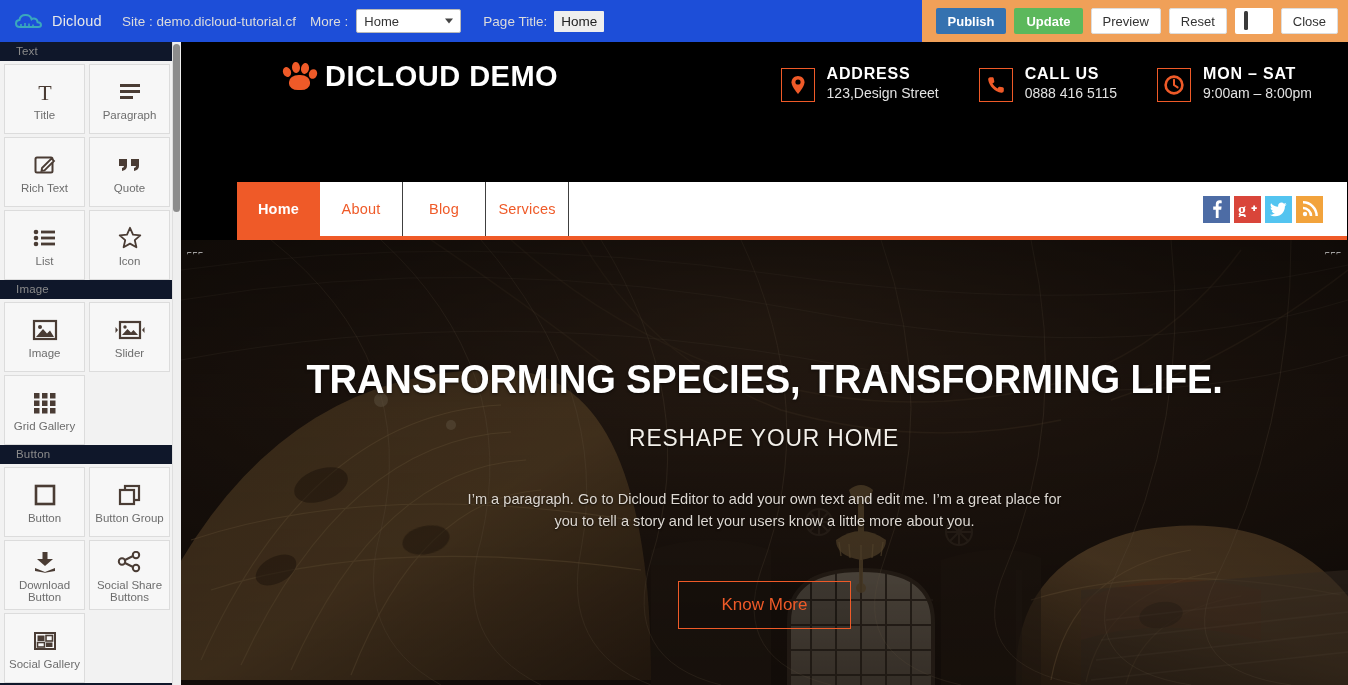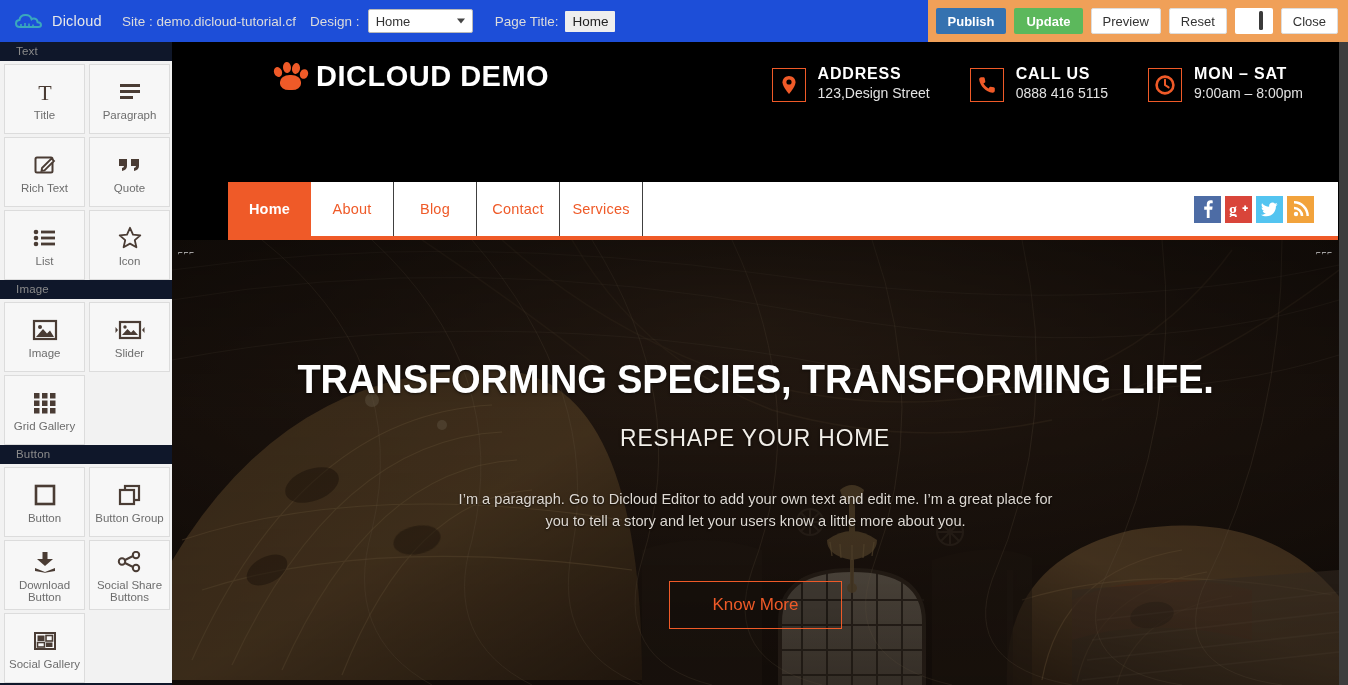--- a/index.html
+++ b/index.html
@@ -35,21 +35,21 @@
     border-top:5px solid #444;
   }
   .pagetitle-label { color:#dcdcdc; font-size:13.5px; margin-left:22px; white-space:nowrap; }
   .pagetitle-value {
     margin-left:7px; background:#eeeeee; color:#222; font-size:13.5px;
     padding:3px 7px 3px 7px; border-radius:1px; white-space:nowrap;
   }
 
   .topbar-right {
     margin-left:auto; height:42px; background:#f0a058;
-    display:flex; align-items:center; padding:0 10px 0 8px; gap:8px;text-align:right;
+    display:flex; align-items:center; padding:0 10px 0 14px; gap:8px;
   }
   .tb-btn {
     height:26px; min-width:56px; padding:0 11px; border-radius:2px;
     font-size:13px; display:flex; align-items:center; justify-content:center;
     cursor:pointer; white-space:nowrap; border:1px solid transparent;
   }
   .tb-publish { background:#3572b0; color:#fff; font-weight:bold; }
   .tb-update  { background:#5cb85c; color:#fff; font-weight:bold; }
   .tb-plain   { background:#fff; color:#333; border-color:#ddd; }
   .tb-icon    { background:#fff; width:38px; min-width:38px; padding:0; }
@@ -94,21 +94,21 @@
     position:absolute; top:42px; left:172px; width:9px; height:643px; background:#efefef;
     border-left:1px solid #dedede;
   }
   .sb-scroll-thumb {
     position:absolute; top:44px; left:173px; width:7px; height:168px;
     background:#8c8c8c; border-radius:4px;
   }
 
   
   .canvas {
-    position:absolute; top:42px; left:172px; width:1167px; height:643px;
+    position:absolute; top:42px; left:181px; width:1167px; height:643px;
     background:#000; overflow:hidden;
   }
 
   
   .site-header { position:relative; height:110px; background:#000; z-index:5; }
   .logo-wrap { position:absolute; left:101px; top:18px; display:flex; align-items:center; }
   .paw { width:34px; height:30px; position:relative; }
   .paw i {
     position:absolute; background:#ef5a28; border-radius:50%;
   }
@@ -209,21 +209,21 @@
       <span class="cloud-logo">
         <svg width="30" height="18" viewBox="0 0 30 18">
           <path d="M6 15 Q2 15 2 11.5 Q2 8.4 5.4 8.1 Q6.2 3 11.6 3 Q16.4 3 17.6 7.2 Q18.6 6.4 20.2 6.6 Q23.4 7 23.6 10.2 Q27 10.4 27 13 Q27 15 24.4 15 Z" fill="none" stroke="#3aa8bd" stroke-width="2"></path>
           <path d="M7 15 L7 12 M11 15 L11 11 M15 15 L15 11.5 M19 15 L19 12.5" stroke="#3aa8bd" stroke-width="1.6"></path>
         </svg>
       </span>
       <span class="brand-name">Dicloud</span>
     </div>
 
     <span class="site-label">Site : demo.dicloud-tutorial.cf</span>
-    <span class="pages-label">Design :</span>
+    <span class="pages-label">More :</span>
 
     <div class="pages-select">
       <span>Home</span>
       <span class="caret"></span>
     </div>
 
     <span class="pagetitle-label">Page Title:</span>
     <span class="pagetitle-value">Home</span>
   </div>
 
@@ -463,21 +463,20 @@
           <span class="info-sub" style="display:block;">9:00am – 8:00pm</span>
         </span>
       </div>
     </div>
   </div>
 
   <div class="navbar">
     <div class="nav-item active">Home</div>
     <div class="nav-item">About</div>
     <div class="nav-item">Blog</div>
-    <div class="nav-item">Contact</div>
     <div class="nav-item">Services</div>
     <div class="nav-spacer"></div>
     <div class="nav-social">
       <div class="soc soc-fb">
         <svg width="10" height="18" viewBox="0 0 10 18">
             <path d="M6.6 18 L6.6 9.8 L9.2 9.8 L9.6 6.6 L6.6 6.6 L6.6 4.7 C6.6 3.8 6.9 3.2 8.2 3.2 L9.7 3.2 L9.7 0.4 C9.4 0.3 8.5 0.2 7.5 0.2 C5.3 0.2 3.8 1.6 3.8 4.3 L3.8 6.6 L1.2 6.6 L1.2 9.8 L3.8 9.8 L3.8 18 Z" fill="#fff"></path>
           </svg>
       </div>
       <div class="soc soc-gp">
         <svg width="20" height="16" viewBox="0 0 20 16">

